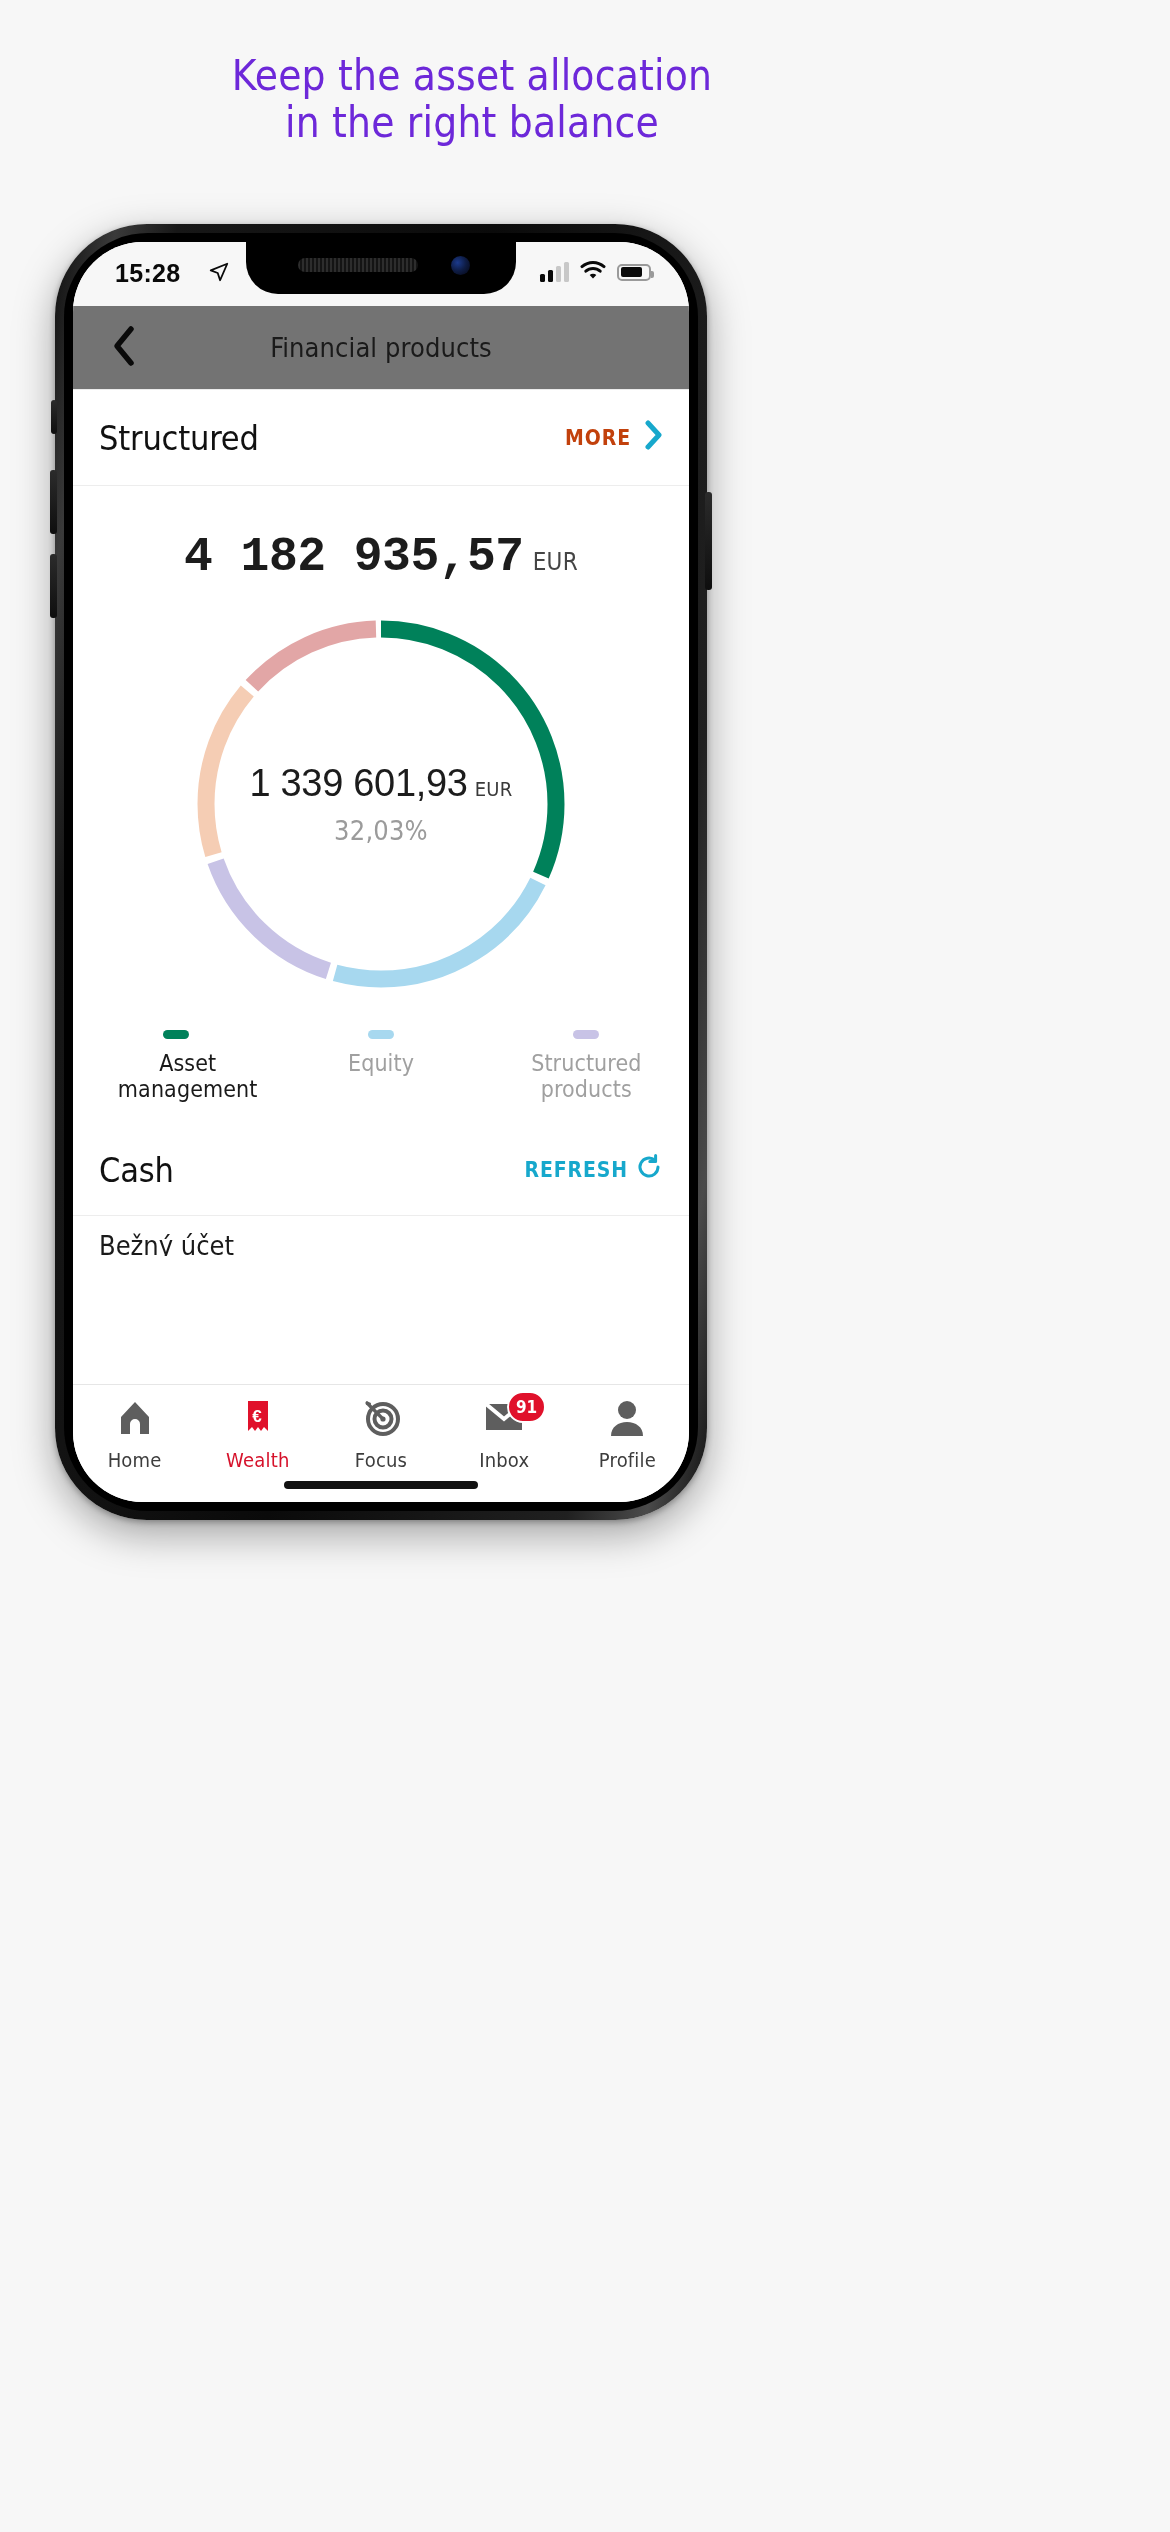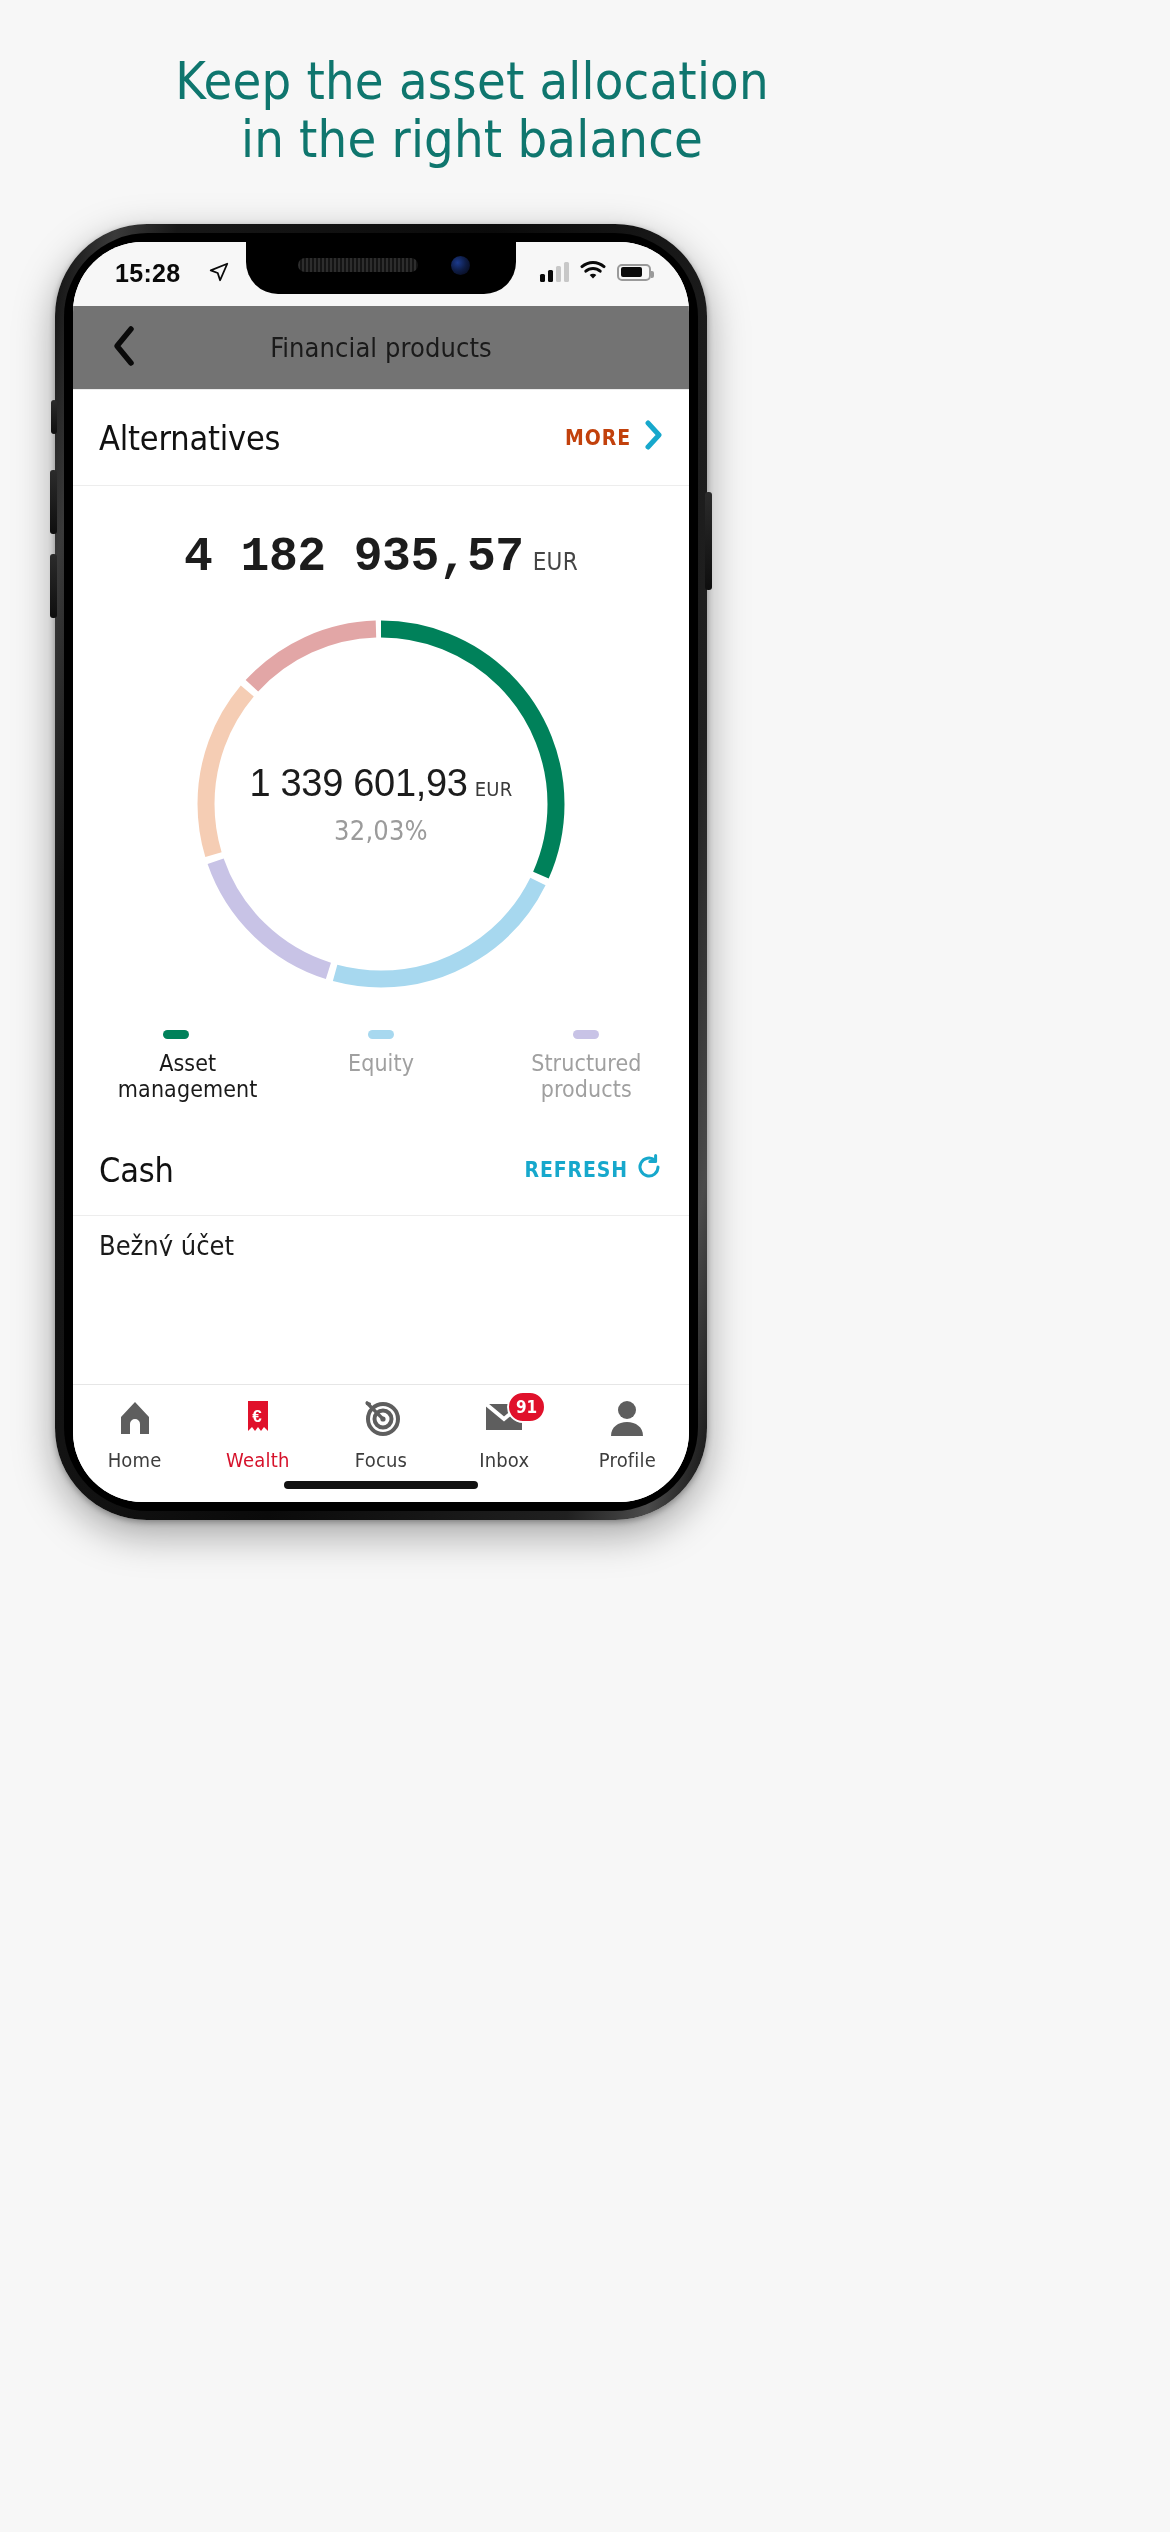--- a/index.html
+++ b/index.html
@@ -8,22 +8,22 @@
     background:#f7f7f7;
     font-family:"DejaVu Sans Condensed","Liberation Sans",sans-serif;
     overflow:hidden;
     position:relative;
   }
 
   
   .promo{
     position:absolute; top:52px; left:0; width:944px;
     text-align:center;
-    color:#0f766e;
-    font-size:52px;
+    color:#6d28d9;
+    font-size:42px;
     font-weight:400;
     line-height:1.12;
     letter-spacing:.2px;
   }
   .promo .l{ display:block; }
 
   
   .phone{
     position:absolute;
     left:55px; top:224px;
@@ -288,21 +288,21 @@
         <span>
           <svg width="26" height="42" viewBox="0 0 26 42">
               <path d="M20 4 6 21l14 17" fill="none" stroke="#0a0a0a" stroke-width="5.5" stroke-linecap="round" stroke-linejoin="round"></path>
             </svg>
         </span>
       </div>
       <div class="nav-title">Financial products</div>
     </div>
 
     <div class="sec-head">
-      <div class="sec-title">Alternatives</div>
+      <div class="sec-title">Structured</div>
       <div class="sec-action">
         <span>MORE</span>
         <span>
           <svg width="20" height="30" viewBox="0 0 20 30">
               <path d="M5 3l11 12L5 27" fill="none" stroke="#17a8cc" stroke-width="5" stroke-linecap="round" stroke-linejoin="round"></path>
             </svg>
         </span>
       </div>
     </div>
 

